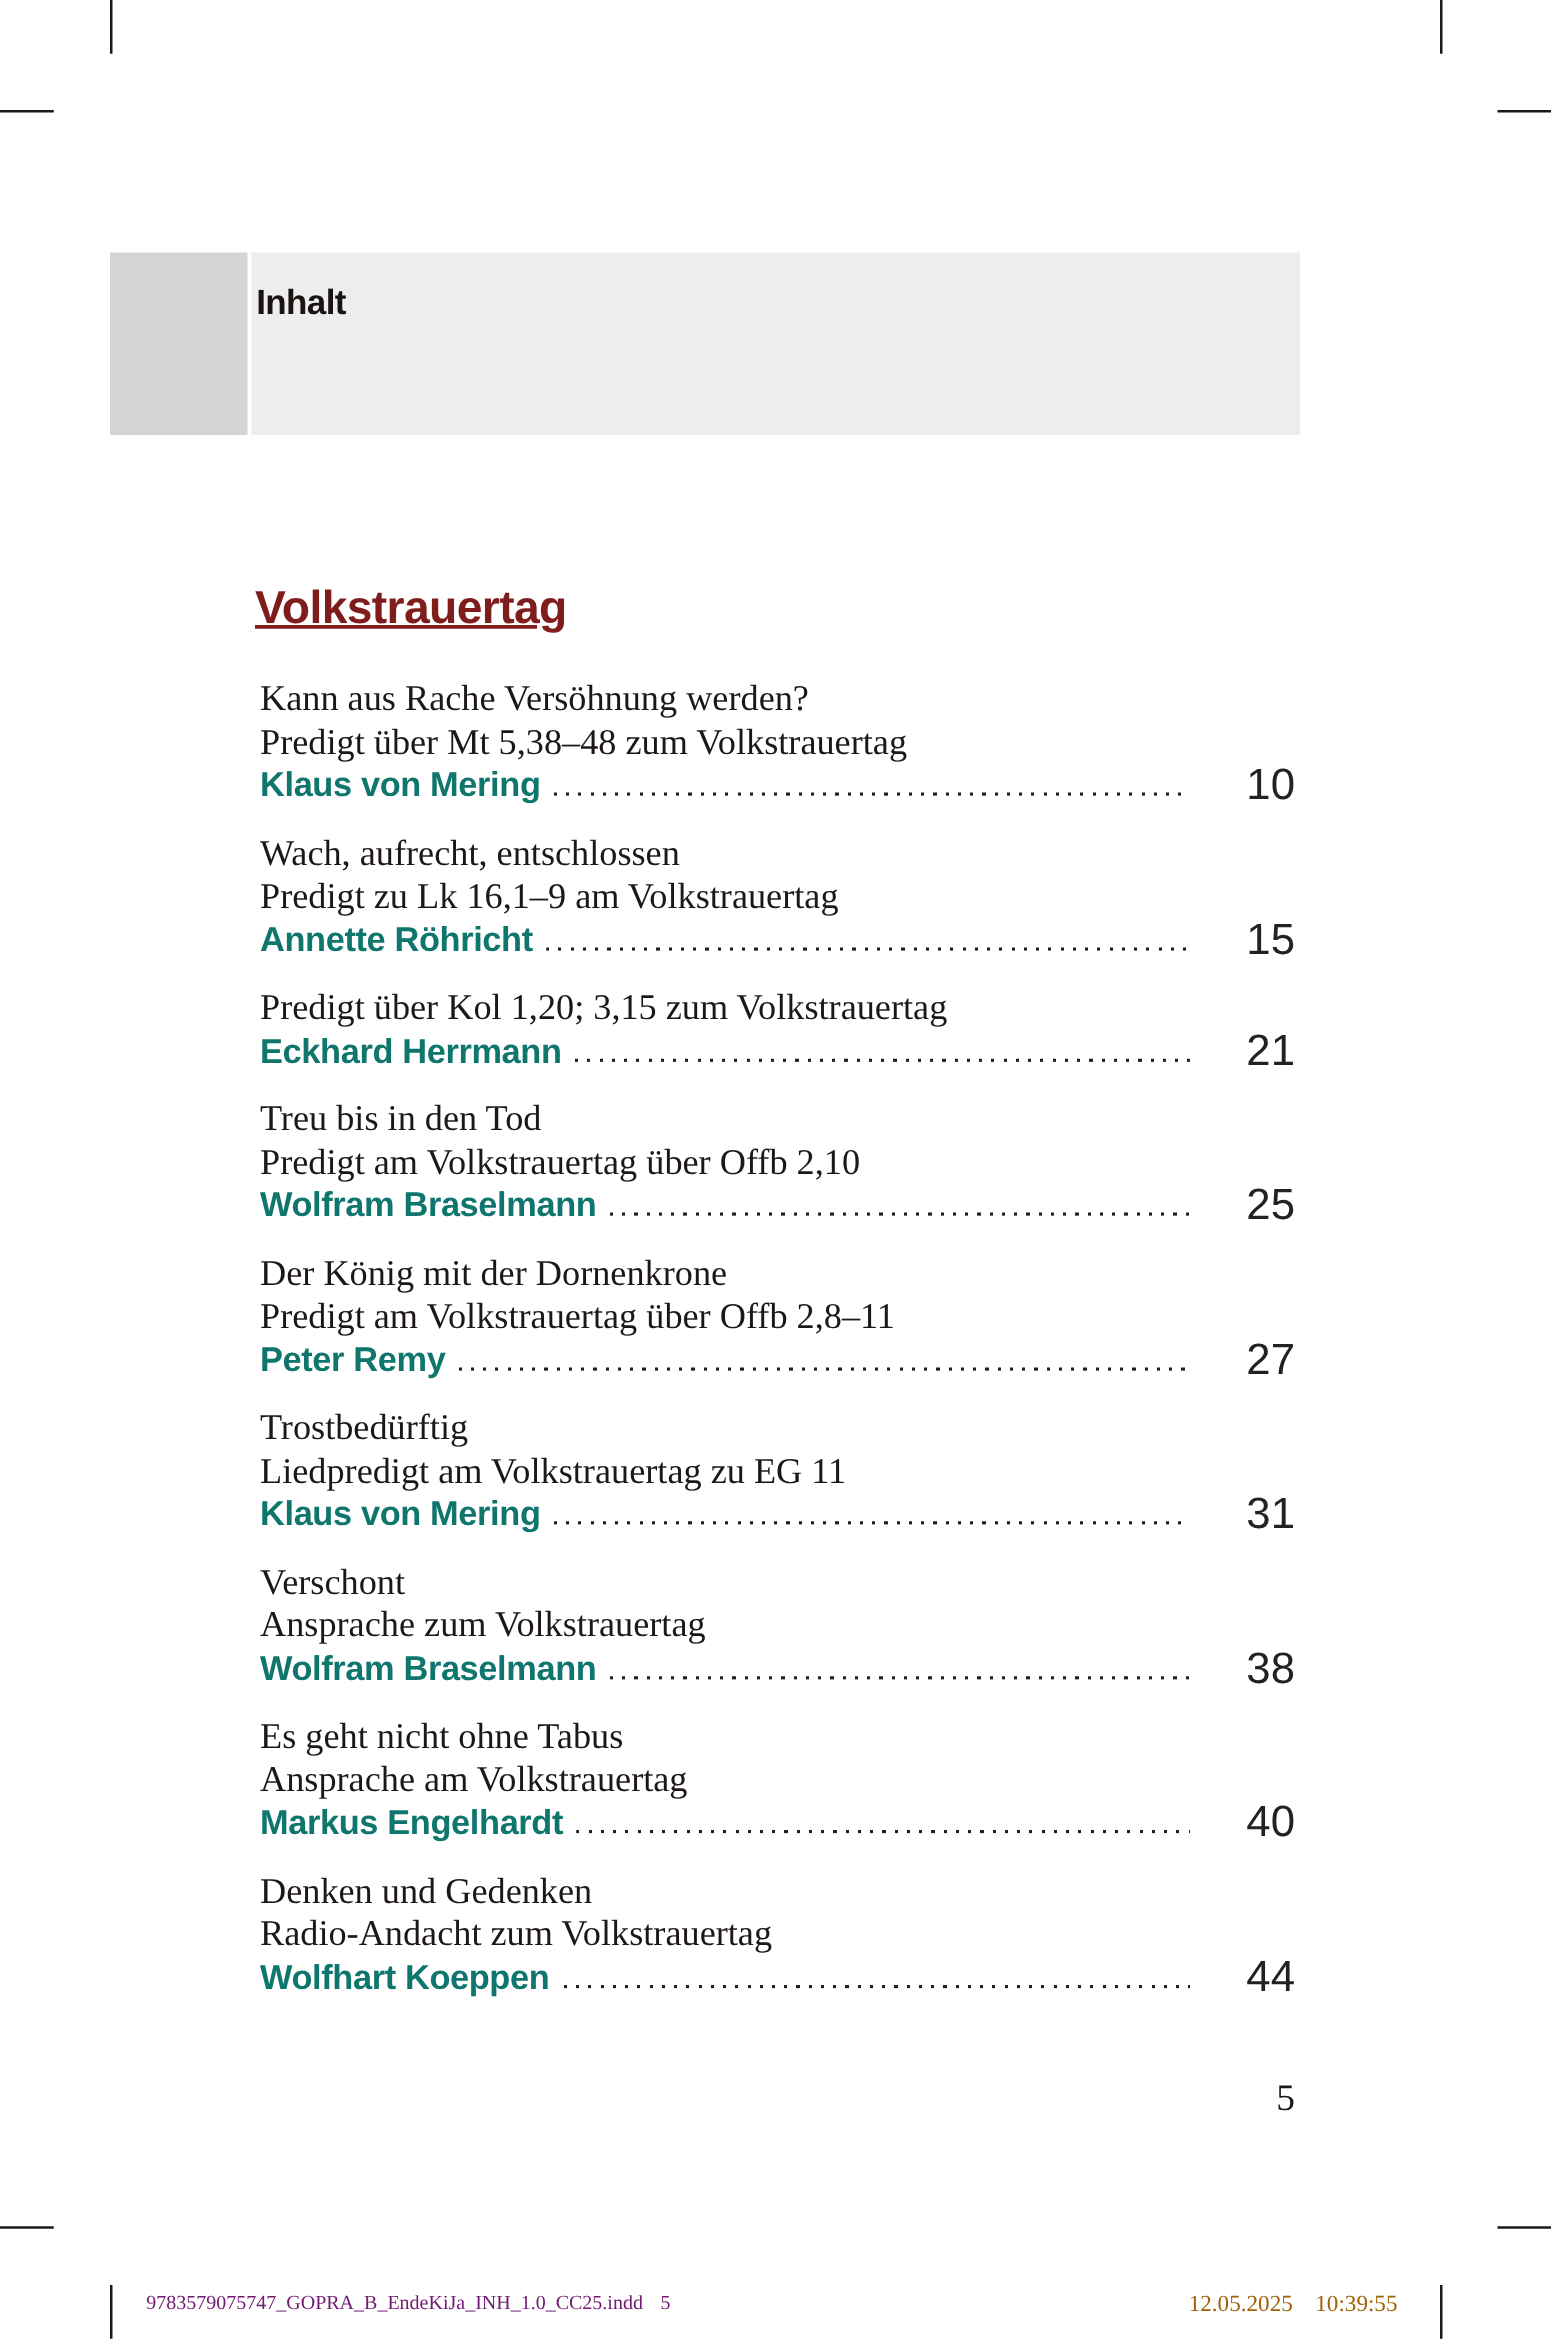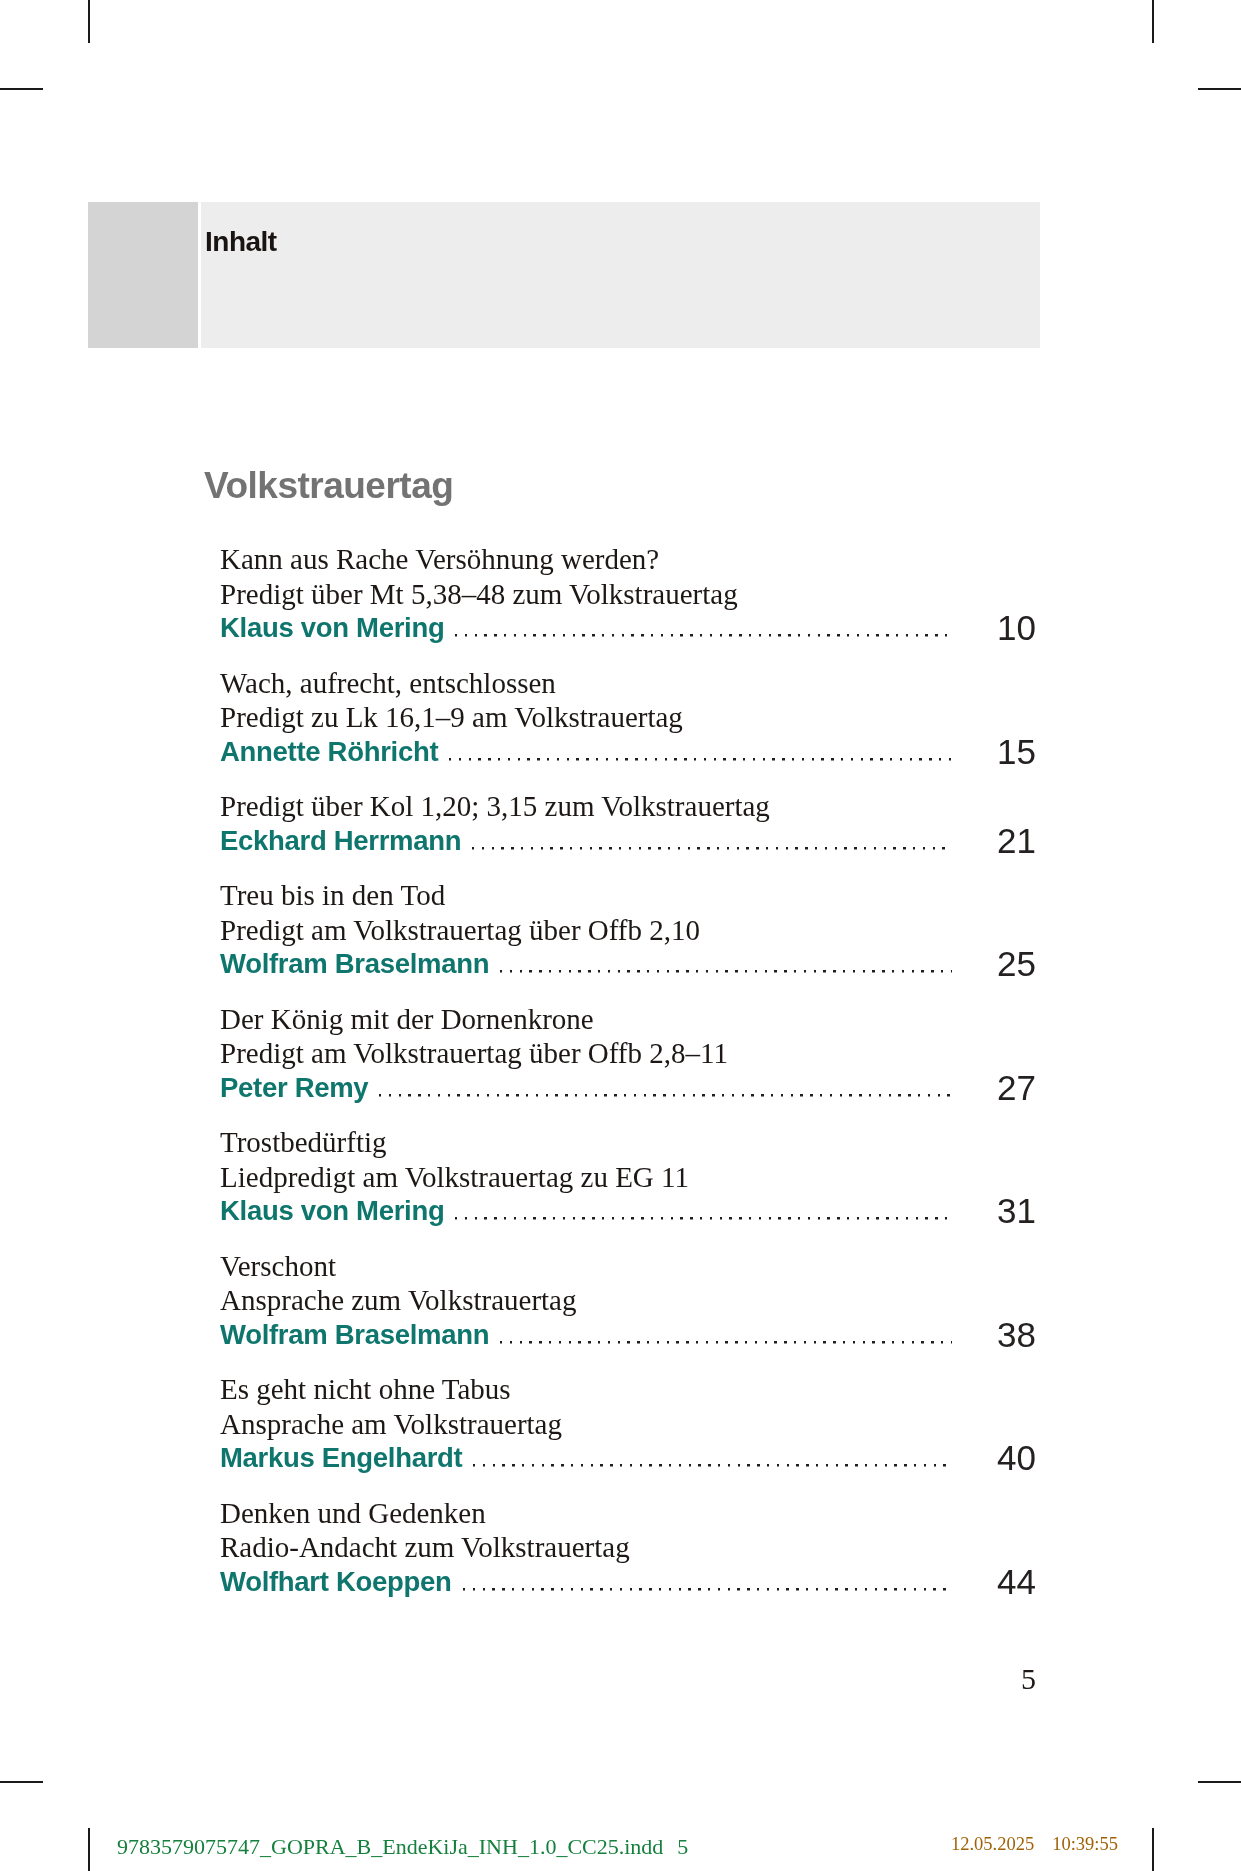--- a/index.html
+++ b/index.html
@@ -23,23 +23,23 @@
   .band-dark{position:absolute;left:88px;top:202px;width:110px;height:146px;background:#d4d4d4;}
   .inhalt{
     position:absolute;left:205px;top:226px;
     font-size:28px;font-weight:bold;color:#191412;letter-spacing:-0.5px;
   }
 
   
   .toc{position:absolute;left:204px;top:466px;width:832px;}
   .section-title{
     margin:0 0 36px 0;font-size:37px;line-height:40px;font-weight:bold;
-    color:#737373;letter-spacing:-0.5px;
+    color:#7f1d1d;letter-spacing:-0.5px;text-decoration:underline;
   }
-  .entry{margin:0 0 20px 16px;}
+  .entry{margin:0 0 20px 4px;}
   .entry .t,.entry .s{
     font-family:"Liberation Serif",serif;font-size:29px;line-height:34.5px;color:#1d1815;
   }
   .row{display:flex;line-height:34.5px;}
   .author{
     white-space:nowrap;font-size:27.5px;color:#0f766e;letter-spacing:-0.3px;font-weight:bold;
   }
   .leader{
     flex:1 1 auto;align-self:stretch;margin:0 26px 0 11px;
     background-image:repeating-linear-gradient(to right,#1f1f1f 0,#1f1f1f 2.4px,transparent 2.4px,transparent 9.8px);
@@ -49,21 +49,21 @@
 
   
   .folio{
     position:absolute;left:204px;top:1662px;width:832px;text-align:right;
     font-family:"Liberation Serif",serif;font-size:30px;color:#1d1815;
   }
 
   
   .footer-left{
     position:absolute;left:117px;top:1834px;
-    font-family:"Liberation Serif",serif;font-size:22px;color:#15803d;
+    font-family:"Liberation Serif",serif;font-size:16px;color:#701a75;
     display:flex;gap:14px;justify-content:center;
   }
   .footer-right{
     position:absolute;right:123px;top:1834px;
     font-family:"Liberation Serif",serif;font-size:18.5px;color:#a16207;
     display:flex;gap:18px;
   }
 </style>
 </head>
 <body>

